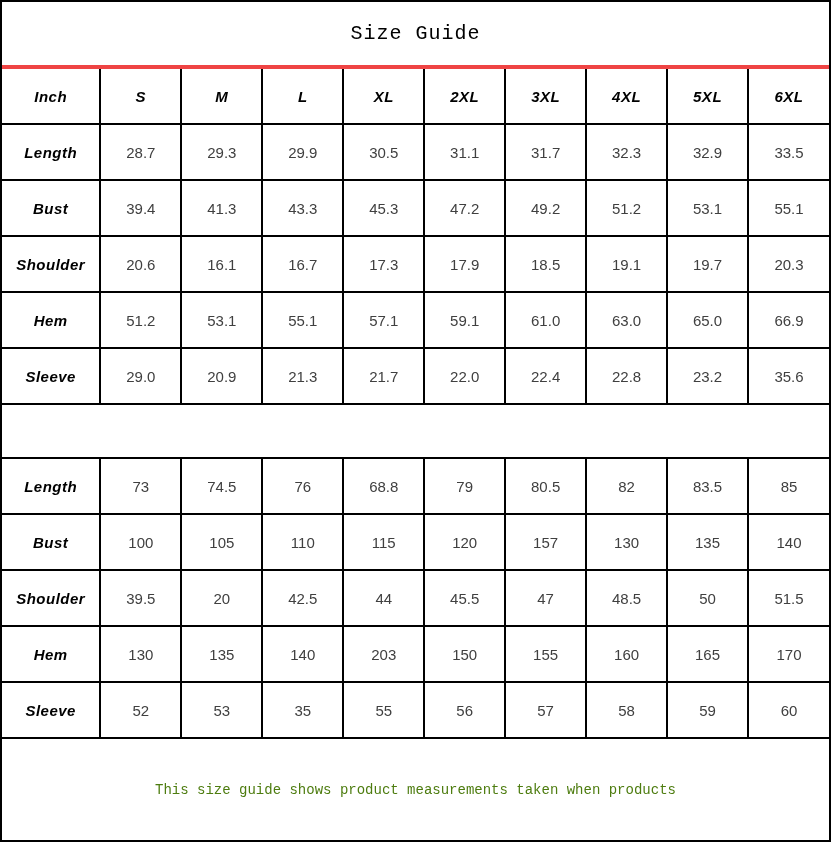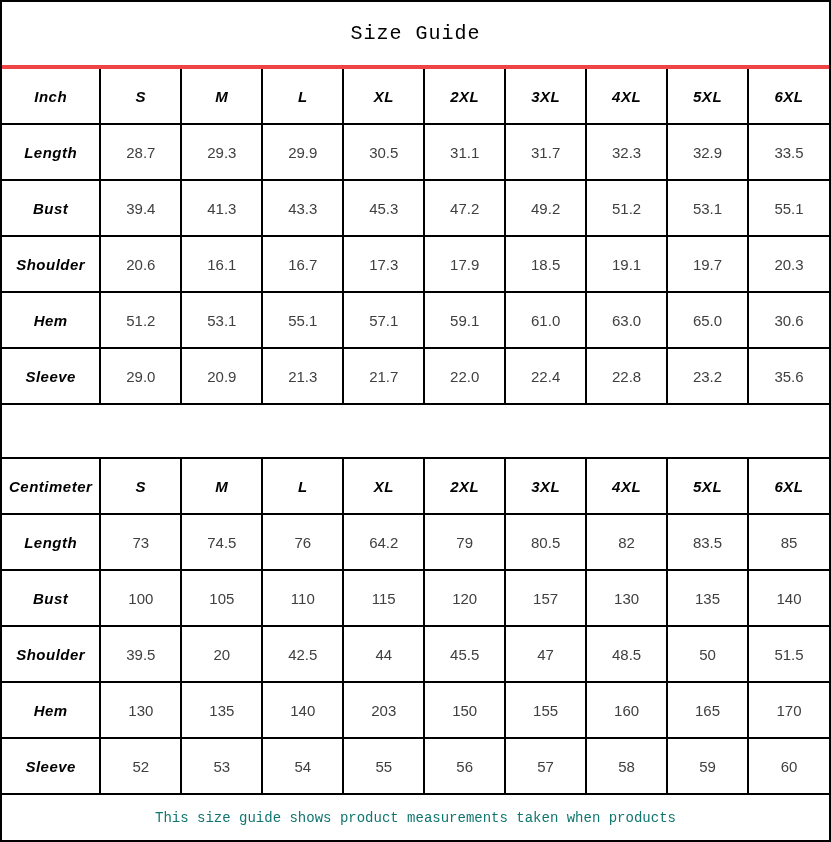--- a/index.html
+++ b/index.html
@@ -64,21 +64,21 @@
   }
   .footnote {
     flex: 1;
     box-sizing: border-box;
     border-top: 2px solid #000000;
     display: flex;
     flex-direction: column;
     justify-content: center;
     font-family: "Liberation Mono", "DejaVu Sans Mono", monospace;
     font-size: 14px;
-    color: #0f766e;
+    color: #4d7c0f;
   }
   .footnote-inner {
     width: fit-content;
     margin: 0 auto;
     text-align: left;
     line-height: 20px;
   }
 </style>
 </head>
 <body>
@@ -152,21 +152,21 @@
         <tr>
           <td class="label">Hem</td>
           <td>51.2</td>
           <td>53.1</td>
           <td>55.1</td>
           <td>57.1</td>
           <td>59.1</td>
           <td>61.0</td>
           <td>63.0</td>
           <td>65.0</td>
-          <td>30.6</td>
+          <td>66.9</td>
         </tr>
         <tr>
           <td class="label">Sleeve</td>
           <td>29.0</td>
           <td>20.9</td>
           <td>21.3</td>
           <td>21.7</td>
           <td>22.0</td>
           <td>22.4</td>
           <td>22.8</td>
@@ -186,37 +186,25 @@
         <col class="size-col">
       <col class="size-col">
         <col class="size-col">
         <col class="size-col">
       <col class="size-col">
         <col class="size-col">
         <col class="size-col">
     </colgroup>
     <tbody>
         <tr>
-          <td class="head">Centimeter</td>
-          <td class="head">S</td>
-          <td class="head">M</td>
-          <td class="head">L</td>
-          <td class="head">XL</td>
-          <td class="head">2XL</td>
-          <td class="head">3XL</td>
-          <td class="head">4XL</td>
-          <td class="head">5XL</td>
-          <td class="head">6XL</td>
-        </tr>
-        <tr>
           <td class="label">Length</td>
           <td>73</td>
           <td>74.5</td>
           <td>76</td>
-          <td>64.2</td>
+          <td>68.8</td>
           <td>79</td>
           <td>80.5</td>
           <td>82</td>
           <td>83.5</td>
           <td>85</td>
         </tr>
         <tr>
           <td class="label">Bust</td>
           <td>100</td>
           <td>105</td>
@@ -249,21 +237,21 @@
           <td>150</td>
           <td>155</td>
           <td>160</td>
           <td>165</td>
           <td>170</td>
         </tr>
         <tr>
           <td class="label">Sleeve</td>
           <td>52</td>
           <td>53</td>
-          <td>54</td>
+          <td>35</td>
           <td>55</td>
           <td>56</td>
           <td>57</td>
           <td>58</td>
           <td>59</td>
           <td>60</td>
         </tr>
       </tbody>
   </table>
 

